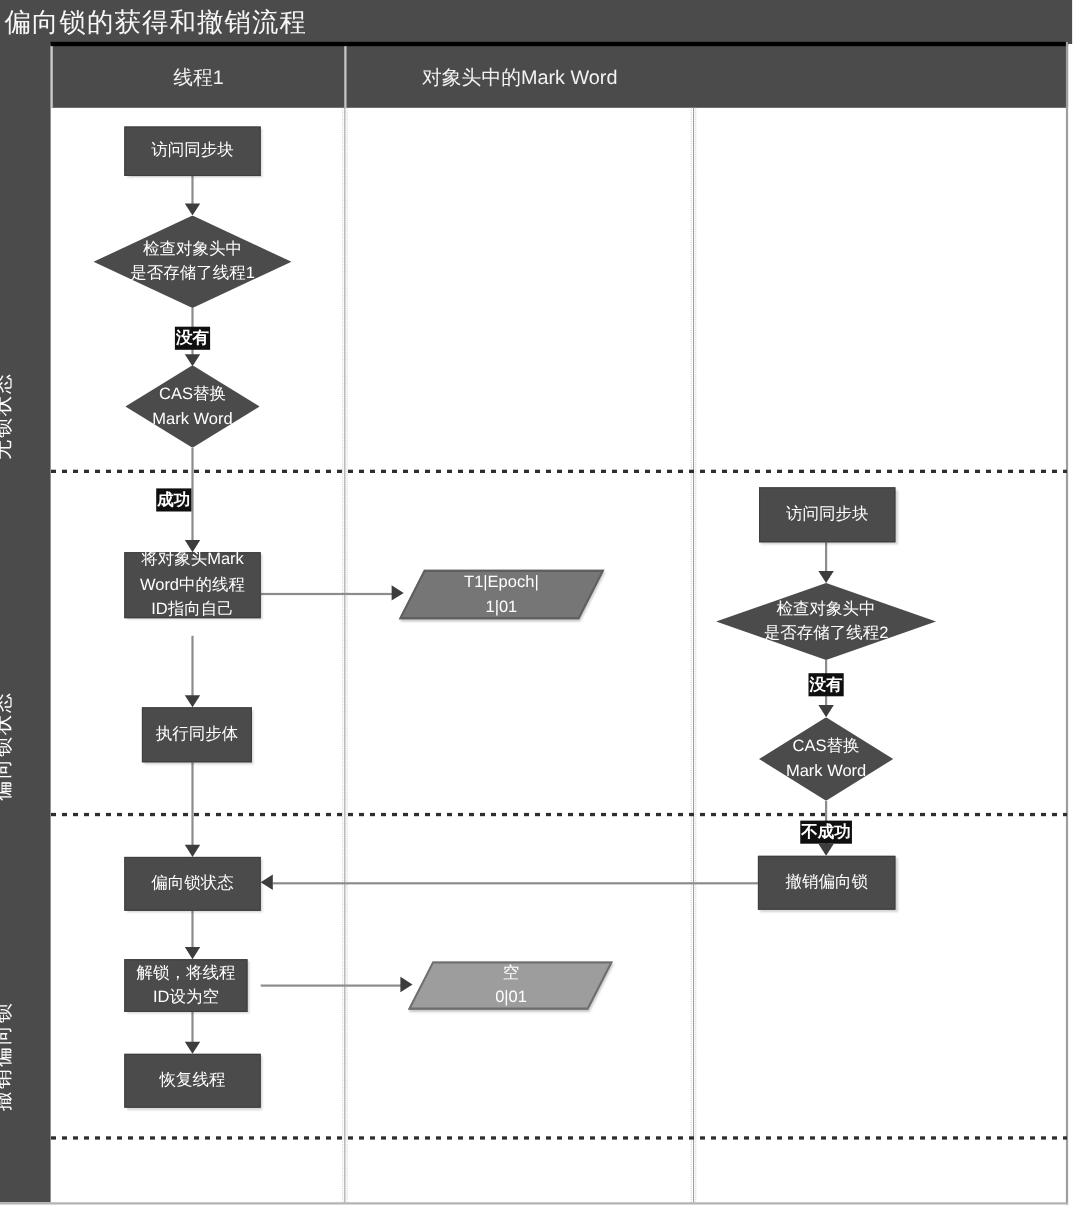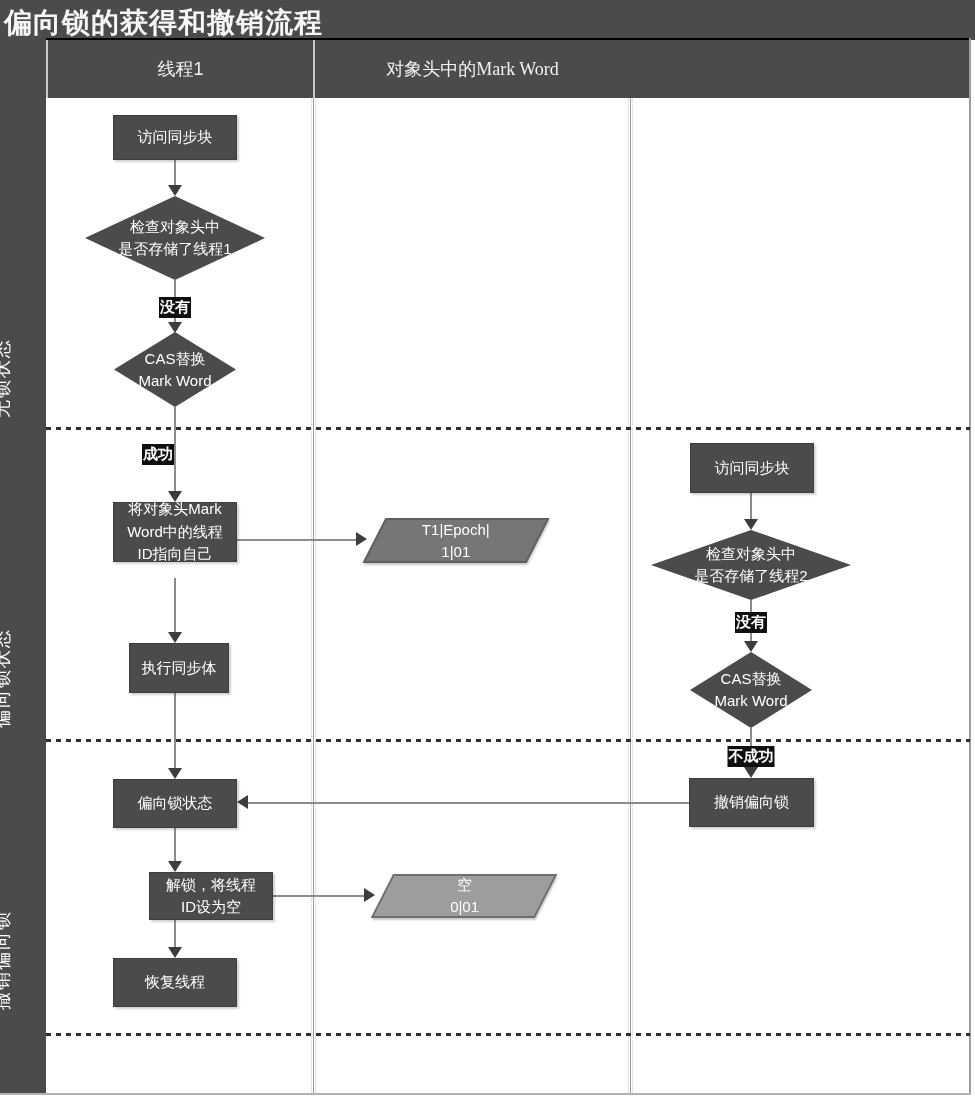--- a/index.html
+++ b/index.html
@@ -1,26 +1,26 @@
 <!DOCTYPE html>
 <html><head>
 <meta charset="utf-8">
 <style>
   html,body{margin:0;padding:0;background:#ffffff;}
   body{font-family:"Liberation Sans","DejaVu Sans",sans-serif;}
   #canvas{position:relative;width:975px;height:1103px;background:#ffffff;overflow:hidden;}
 
   
   .title-band{position:absolute;left:0;top:0;width:975px;height:40px;background:#4b4b4b;z-index:1;}
-  .page-title{position:absolute;left:4px;top:4px;color:#f7f7f7;font-size:28px;font-weight:bold;letter-spacing:1px;z-index:2;}
+  .page-title{position:absolute;left:4px;top:4px;color:#f7f7f7;font-size:24px;font-weight:normal;letter-spacing:1px;z-index:2;}
   .sidebar{position:absolute;left:0;top:0;width:46px;height:1093px;background:#4b4b4b;z-index:1;}
-  .header-row{position:absolute;left:46px;top:38px;width:925px;height:60px;background:#4b4b4b;border-top:2px solid #000000;box-sizing:border-box;z-index:1;padding-left:24px;}
+  .header-row{position:absolute;left:46px;top:38px;width:925px;height:60px;background:#4b4b4b;border-top:4px solid #000000;box-sizing:border-box;z-index:1;padding-left:24px;}
   .header-cell{position:absolute;top:0;height:100%;display:flex;align-items:center;justify-content:center;color:#f2f2f2;font-size:18px;box-sizing:border-box;}
   .hc1{left:0;width:267px;border-left:2px solid #c9c9c9;}
-  .hc2{left:267px;width:317px;border-left:2px solid #c9c9c9;font-family:Liberation Serif, serif;}
+  .hc2{left:267px;width:317px;border-left:2px solid #c9c9c9;}
   .hc3{left:584px;width:341px;border-left:2px solid #c9c9c9;border-right:2px solid #c9c9c9;}
 
   
   .frame-right{position:absolute;left:969px;top:38px;width:2px;height:1057px;background:#9e9e9e;z-index:1;}
   .frame-bottom{position:absolute;left:0;top:1093px;width:971px;height:2px;background:#b2b2b2;z-index:1;}
 
   
   .vsep{position:absolute;top:98px;height:995px;width:5px;box-sizing:border-box;border-left:1px dotted #d2d2d2;border-right:1px dotted #d2d2d2;z-index:1;}
   .vsep::before{content:"";position:absolute;left:1px;top:0;bottom:0;width:1px;background:#9e9e9e;}
   #vsep1{left:311px;} #vsep2{left:628px;}
@@ -43,21 +43,21 @@
 
   
   #n-t1-access{left:113px;top:115px;width:124px;height:45px;}
   #d-t1-check{left:85px;top:196px;width:180px;height:84px;}
   #chip-t1-no{left:175px;top:297px;}
   #d-t1-cas{left:114px;top:332px;width:122px;height:75px;}
   #chip-success{left:158px;top:444px;}
   #n-t1-setid{left:113px;top:502px;width:124px;height:60px;}
   #n-t1-exec{left:129px;top:643px;width:100px;height:50px;}
   #n-t1-pause{left:113px;top:779px;width:124px;height:49px;}
-  #n-t1-unlock{left:113px;top:872px;width:124px;height:48px;margin-left:36px;}
+  #n-t1-unlock{left:113px;top:872px;width:112px;height:48px;}
   #n-t1-resume{left:113px;top:958px;width:124px;height:49px;text-align:right;}
   #p-biased{left:374px;top:518px;width:164px;height:45px;background:#767676;}
   #p-empty{left:382px;top:874px;width:164px;height:44px;background:#9d9d9d;border-color:#6e6e6e;}
   #n-t2-access{left:690px;top:443px;width:124px;height:50px;}
   #d-t2-check{left:651px;top:530px;width:200px;height:70px;}
   #chip-t2-no{left:751px;top:612px;}
   #d-t2-cas{left:690px;top:652px;width:122px;height:76px;}
   #chip-fail{left:751px;top:746px;}
   #n-t2-revoke{left:689px;top:778px;width:125px;height:49px;}
 

